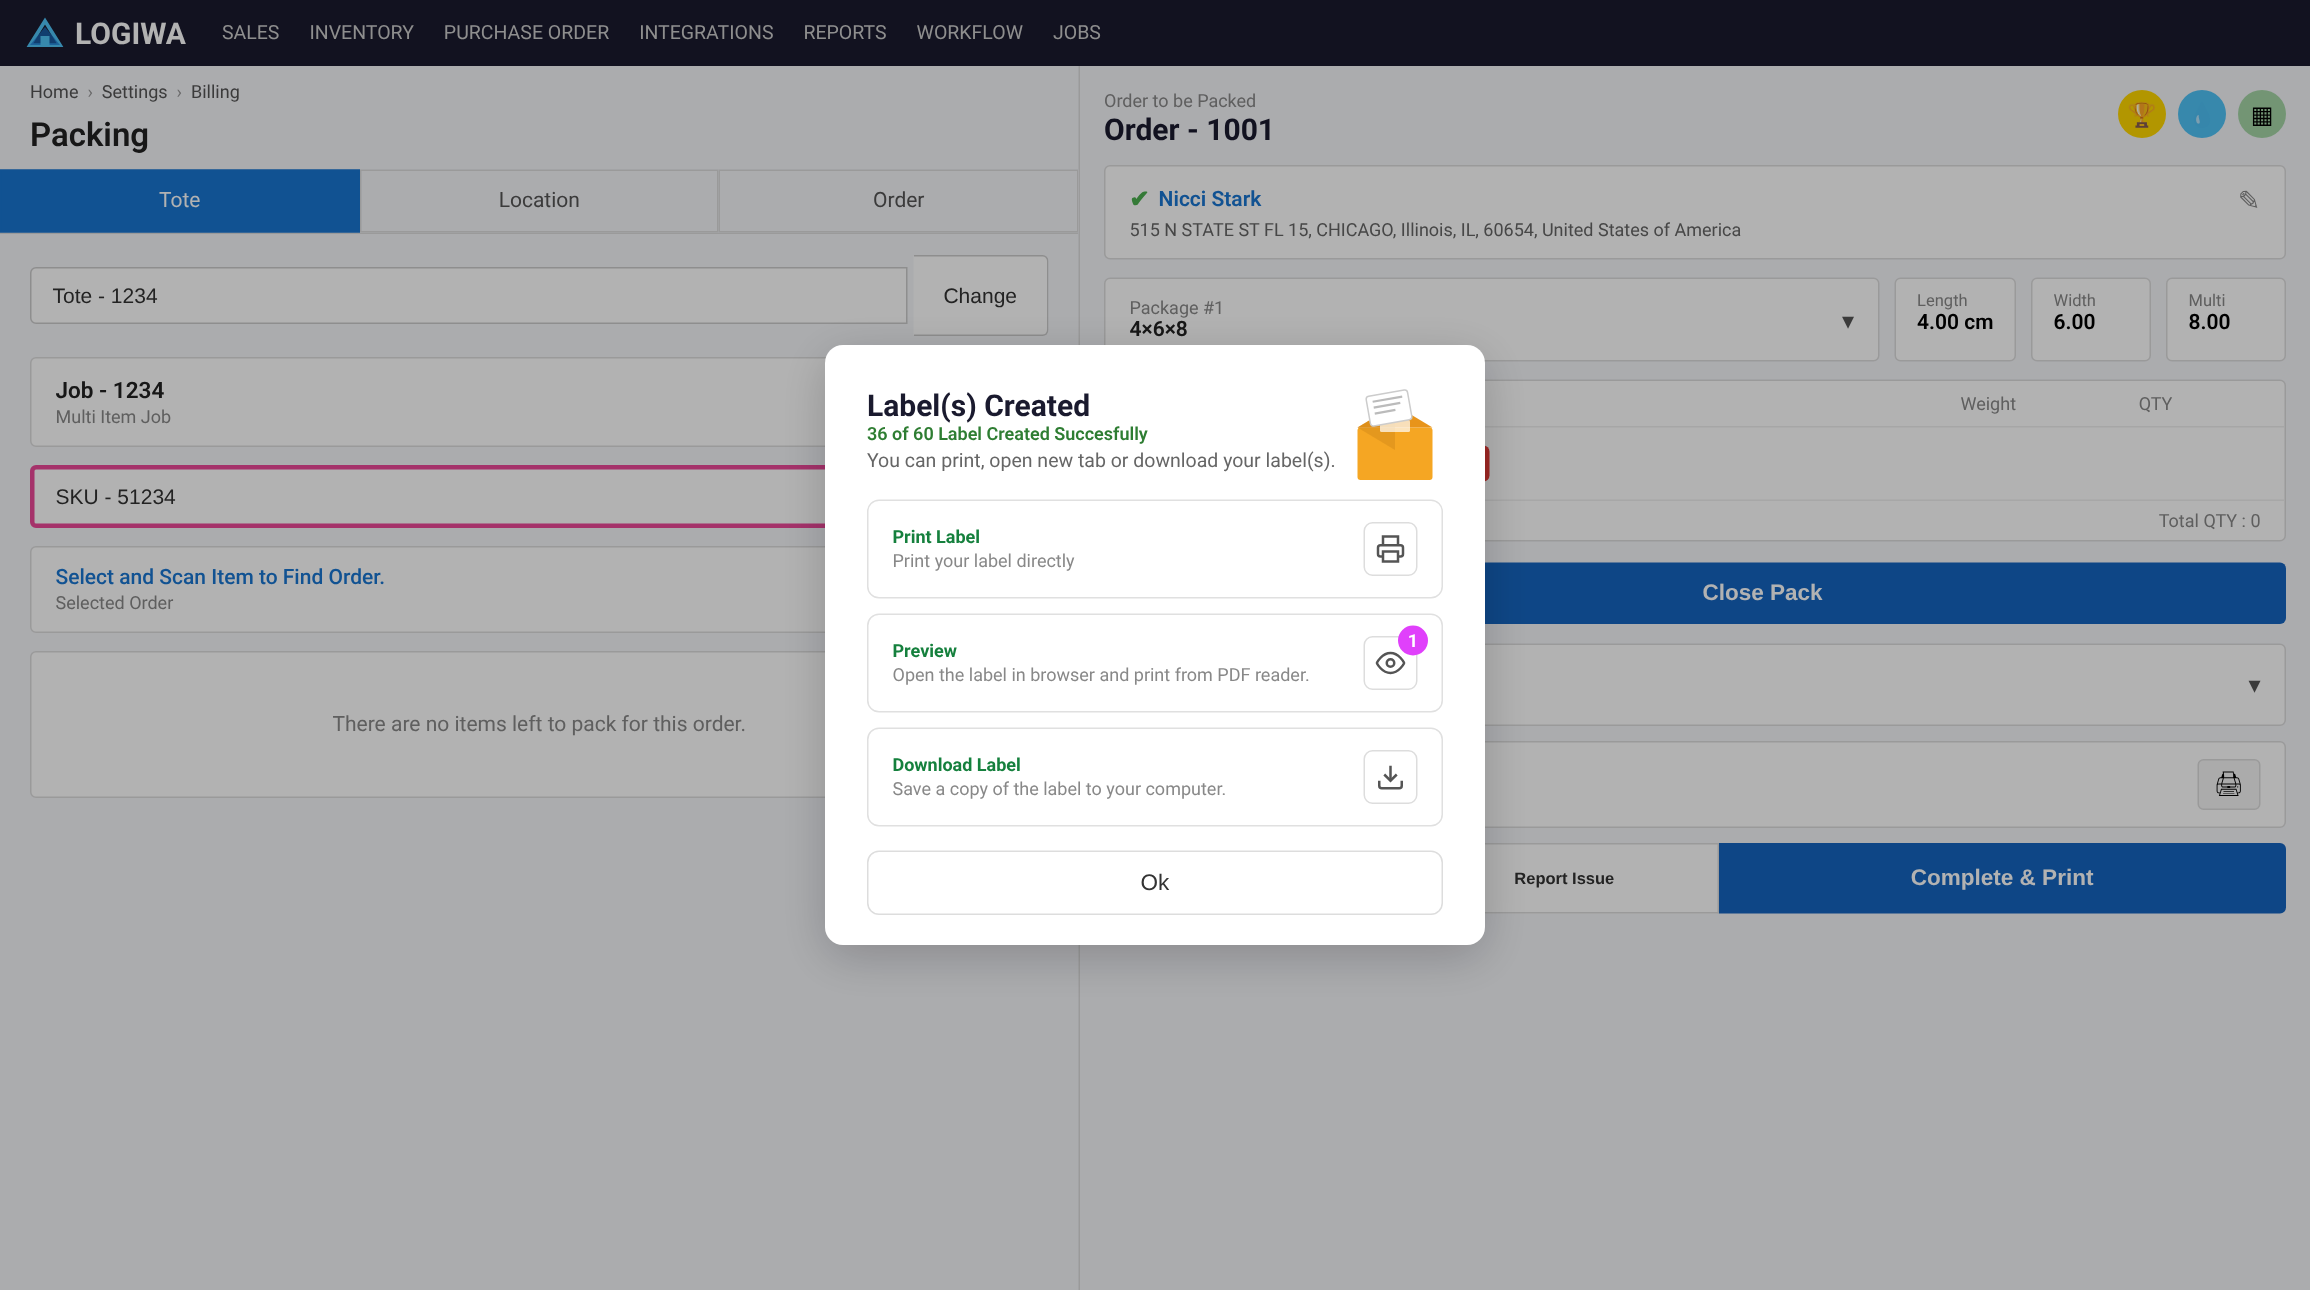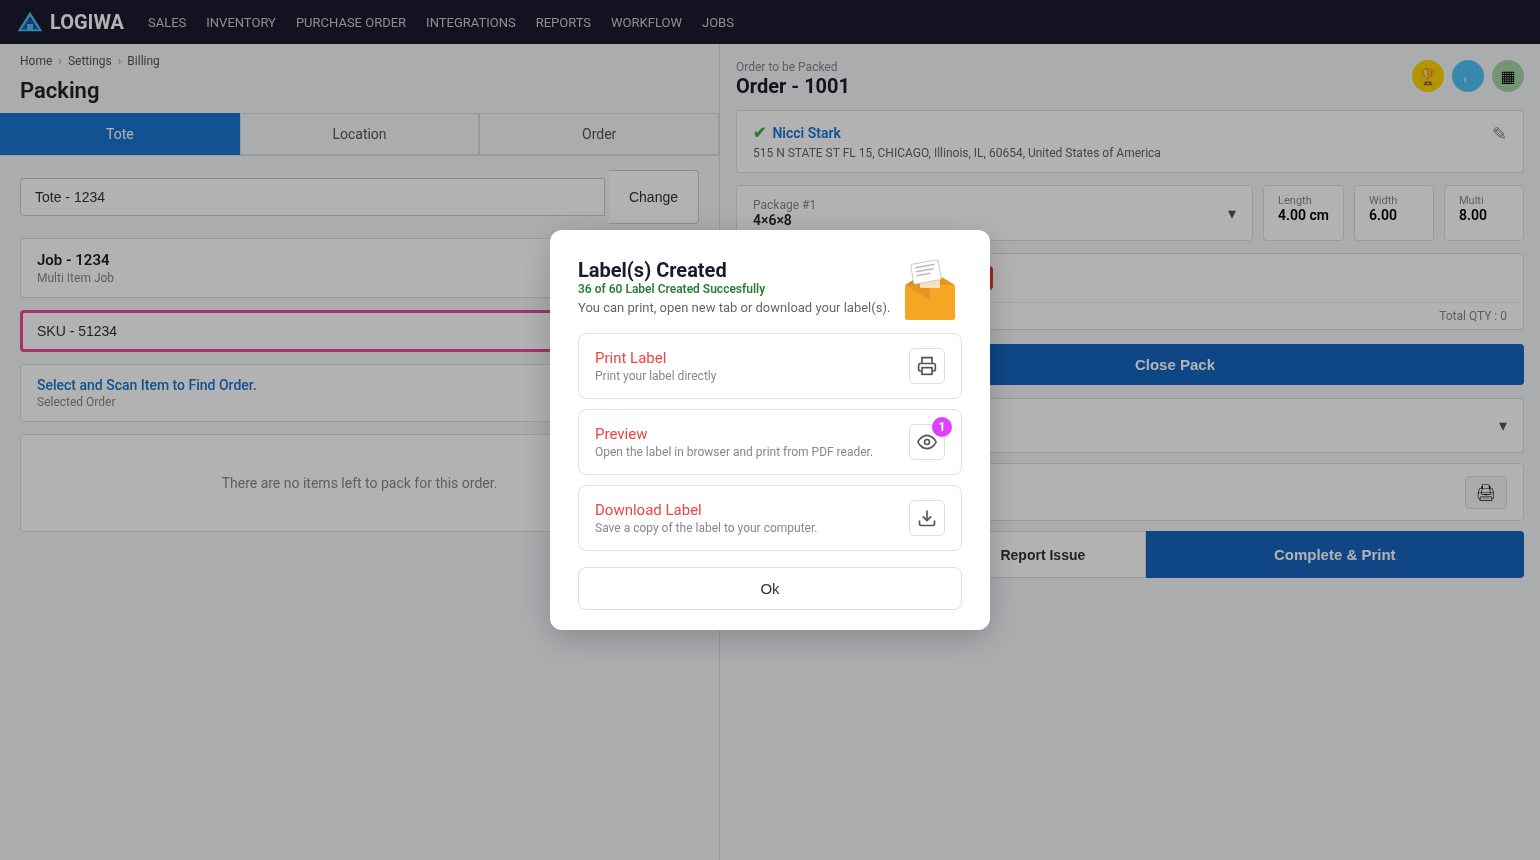--- a/index.html
+++ b/index.html
@@ -114,42 +114,42 @@
 
     
     .label-row { background: white; border: 1px solid #ddd; border-radius: 4px; padding: 10px 16px; margin-bottom: 10px; display: flex; align-items: center; justify-content: space-between; }
     .get-rate-btn { background: #1565c0; color: white; border: none; border-radius: 4px; padding: 10px 20px; font-size: 14px; font-weight: 600; cursor: pointer; }
     .no-label-text { font-size: 13px; color: #888; flex: 1; margin: 0 10px; }
     .label-print-btn { background: #f5f5f5; border: 1px solid #ddd; border-radius: 4px; padding: 6px 10px; cursor: pointer; font-size: 16px; }
 
     
     .bottom-actions { display: flex; gap: 0; margin-top: 8px; }
     .other-actions-btn { flex: 1; background: white; border: 1px solid #ddd; border-radius: 4px 0 0 4px; padding: 14px; font-size: 15px; font-weight: 600; cursor: pointer; color: #333; }
-    .report-issue-btn { flex: 1; background: white; border: 1px solid #ddd; border-left: none; padding: 14px; font-size: 14px; font-weight: 600; cursor: pointer; color: #333; }
+    .report-issue-btn { flex: 1; background: white; border: 1px solid #ddd; border-left: none; padding: 14px; font-size: 11px; font-weight: 600; cursor: pointer; color: #333; }
     .complete-print-btn { flex: 2; background: #1565c0; color: white; border: none; border-radius: 0 4px 4px 0; padding: 14px; font-size: 15px; font-weight: 600; cursor: pointer; }
 
     
     .overlay {
       position: fixed; top: 0; left: 0; width: 100%; height: 100%;
       background: rgba(0,0,0,0.3); z-index: 100;
       display: flex; align-items: center; justify-content: center;
     }
 
     
     .modal {
       background: white; border-radius: 12px; padding: 28px 28px 20px;
       width: 440px; position: relative; box-shadow: 0 8px 32px rgba(0,0,0,0.2);
     }
     .modal-title { font-size: 20px; font-weight: 700; color: #1a1a2e; }
     .modal-icon { position: absolute; right: 20px; top: 20px; }
     .modal-success { color: #2e7d32; font-size: 12px; font-weight: 600; margin-bottom: 4px; }
     .modal-desc { font-size: 13px; color: #666; margin-bottom: 18px; }
 
     .modal-option { border: 1px solid #e0e0e0; border-radius: 8px; padding: 14px 16px; margin-bottom: 10px; display: flex; justify-content: space-between; align-items: center; cursor: pointer; background: white; }
-    .modal-option-text .option-title { font-size: 15px; font-weight: 400; color: #ef4444; }
+    .modal-option-text .option-title { font-size: 12px; font-weight: 700; color: #15803d; }
     .modal-option-text .option-desc { font-size: 12px; color: #888; margin-top: 2px; }
     .option-icon { width: 36px; height: 36px; border: 1px solid #ddd; border-radius: 6px; display: flex; align-items: center; justify-content: center; font-size: 18px; color: #555; position: relative; }
     .option-badge { position: absolute; top: -8px; right: -8px; background: #e040fb; color: white; border-radius: 50%; width: 20px; height: 20px; display: flex; align-items: center; justify-content: center; font-size: 12px; font-weight: 700; }
 
     .modal-ok-btn { width: 100%; padding: 12px; border: 1px solid #ddd; border-radius: 8px; background: white; font-size: 15px; font-weight: 500; cursor: pointer; margin-top: 6px; color: #333; }
 
     .logo-icon { width: 28px; height: 28px; }
   </style>
 </head>
 <body>
@@ -257,20 +257,26 @@
           <div class="dim-value">6.00</div>
         </div>
         <div class="dimension-box">
           <div class="dim-label">Multi</div>
           <div class="dim-value">8.00</div>
         </div>
       </div>
     </div>
 
     <div class="items-table">
+      <div class="items-table-header">
+        <div class="col-tag">Tag</div>
+        <div class="col-weight">Weight</div>
+        <div class="col-qty">QTY</div>
+        <div class="col-action"></div>
+      </div>
       <div class="items-table-row">
         <div class="tag-badge">A</div>
         <div class="item-weight">24.200 kg</div>
         <div class="item-qty-wrap">
           <input class="item-qty" type="text" value="1" style="">
         </div>
         <div class="item-remove">
           <button class="remove-btn">✕</button>
         </div>
       </div>

